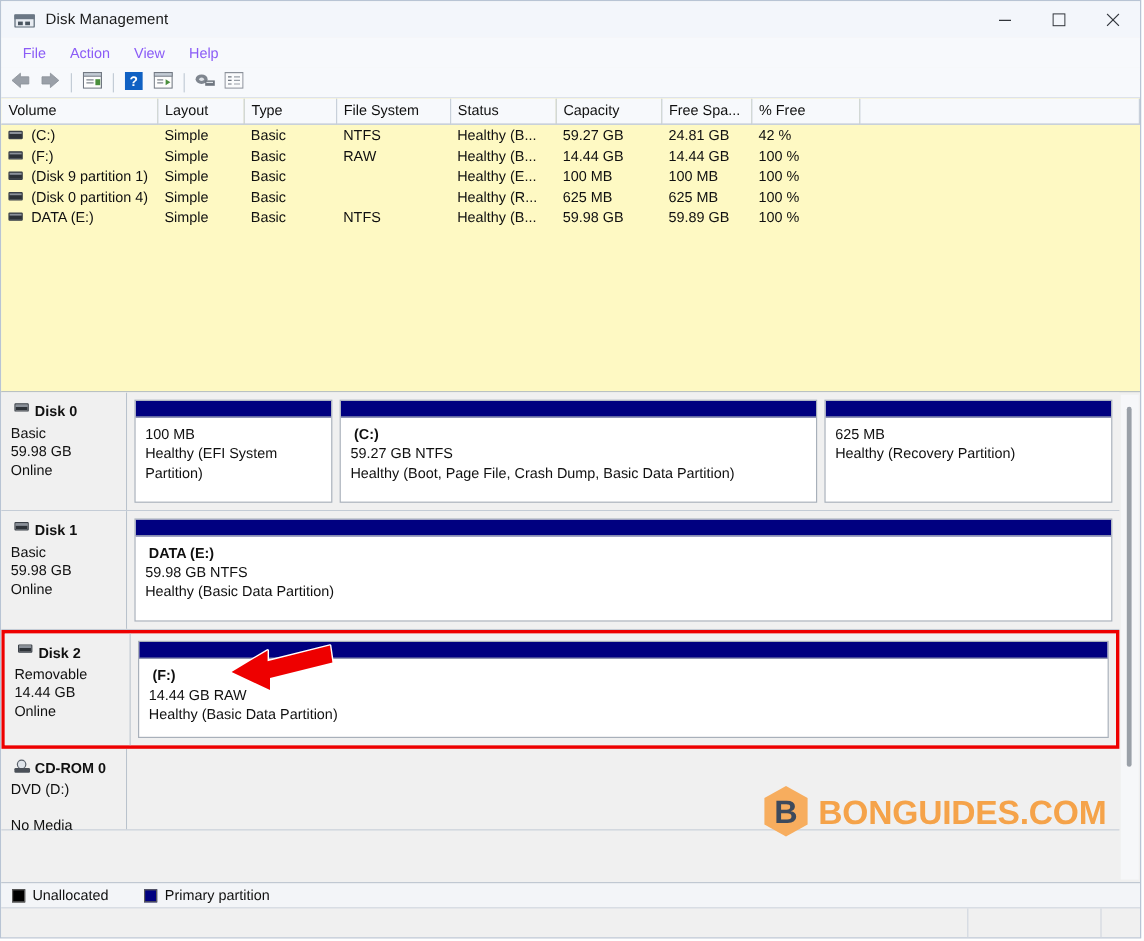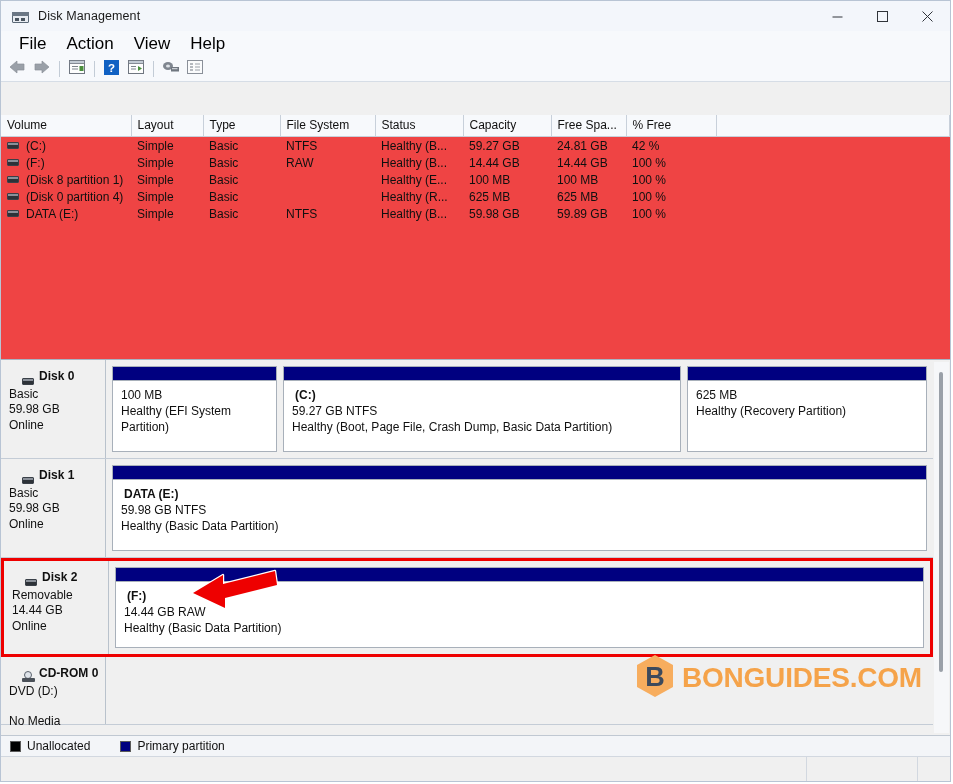--- a/index.html
+++ b/index.html
@@ -93,22 +93,22 @@
   
   .menubar {
     height: 25px;
     background: #f7f9fc;
     display: flex;
     align-items: center;
     padding-left: 8px;
     flex: 0 0 auto;
   }
   .menu-item {
-    font-size: 17px;
-    color: #000000;
+    font-size: 12px;
+    color: #8b5cf6;
     padding: 3px 10px;
     border-radius: 2px;
   }
 
   
   .toolbar {
     height: 25px;
     background: #f7f9fc;
     display: flex;
     align-items: center;
@@ -128,25 +128,24 @@
     width: 1px;
     height: 16px;
     background: #c3ccd6;
     margin: 0 5px;
   }
 
   
   .volume-pane {
     flex: 0 0 auto;
     height: 244px;
-    background: #ef4444;
+    background: #fef9c3;
     border-bottom: 1px solid #a8b4c2;
     position: relative;
     overflow: hidden;
-    margin-top: 33px;
   }
   table.vol-table {
     border-collapse: collapse;
     width: 100%;
     table-layout: fixed;
   }
   table.vol-table th {
     background: #f7f9fc;
     border-right: 1px solid #c8d0da;
     border-bottom: 1px solid #c8d0da;
@@ -215,23 +214,23 @@
     background: #f0f0f0;
     border-right: 1px solid #b9c2cc;
     padding: 9px 0 0 8px;
     font-size: 12px;
     line-height: 15.5px;
     color: #101010;
   }
   .disk-title {
     font-weight: bold;
     display: flex;
-    align-items: flex-end;
+    align-items: flex-start;
     margin-bottom: 2px;
-    margin-left: 13px;
+    margin-left: 3px;
   }
   .disk-title .drive-glyph { margin-right: 5px; }
   .cd-glyph {
     width: 13px;
     height: 11px;
     flex: 0 0 auto;
     margin-right: 4px;
     position: relative;
   }
   .cd-glyph .cd-tray {
@@ -534,21 +533,21 @@
           <td>Healthy (B...</td>
           <td>14.44 GB</td>
           <td>14.44 GB</td>
           <td>100 %</td>
           <td></td>
         </tr>
         <tr>
           <td>
             <div class="vol-name-cell">
               <span class="drive-glyph"></span>
-              <span>(Disk 8 partition 1)</span>
+              <span>(Disk 9 partition 1)</span>
             </div>
           </td>
           <td>Simple</td>
           <td>Basic</td>
           <td></td>
           <td>Healthy (E...</td>
           <td>100 MB</td>
           <td>100 MB</td>
           <td>100 %</td>
           <td></td>

